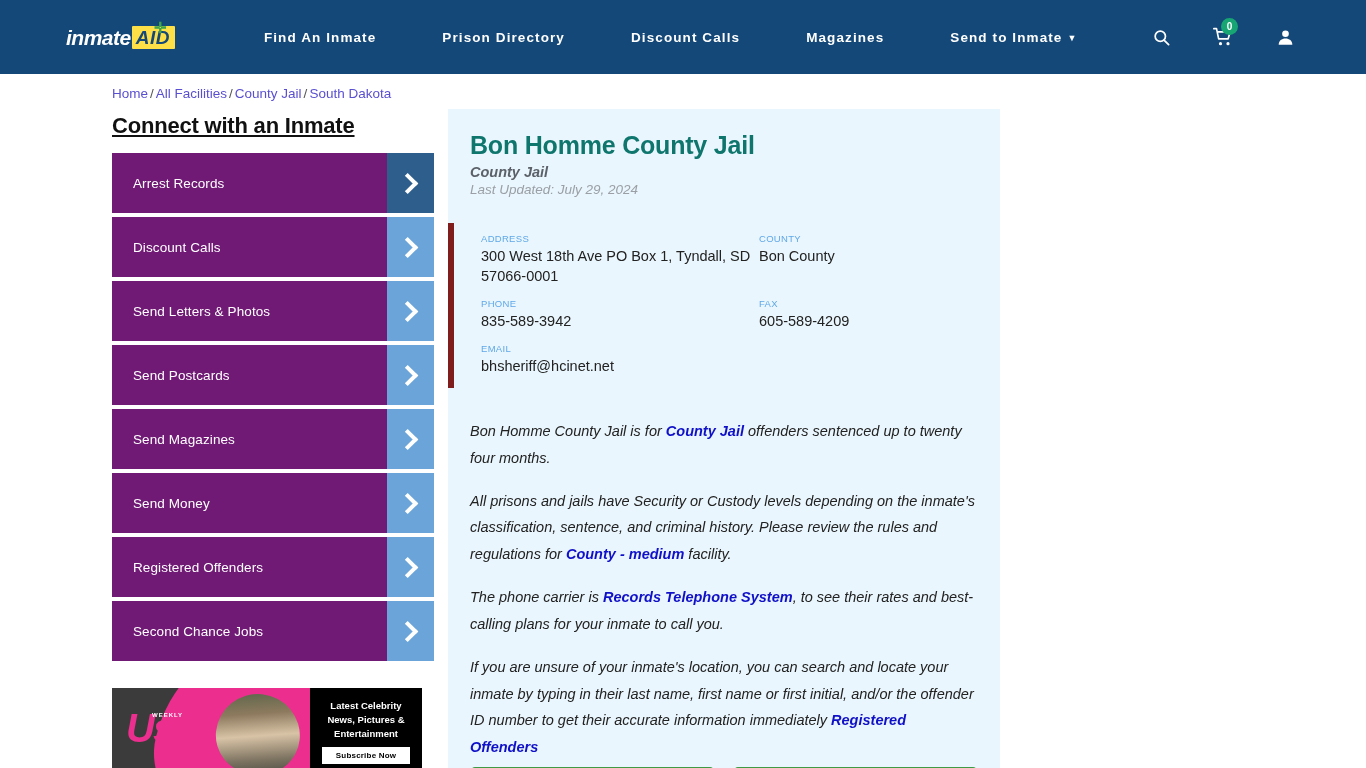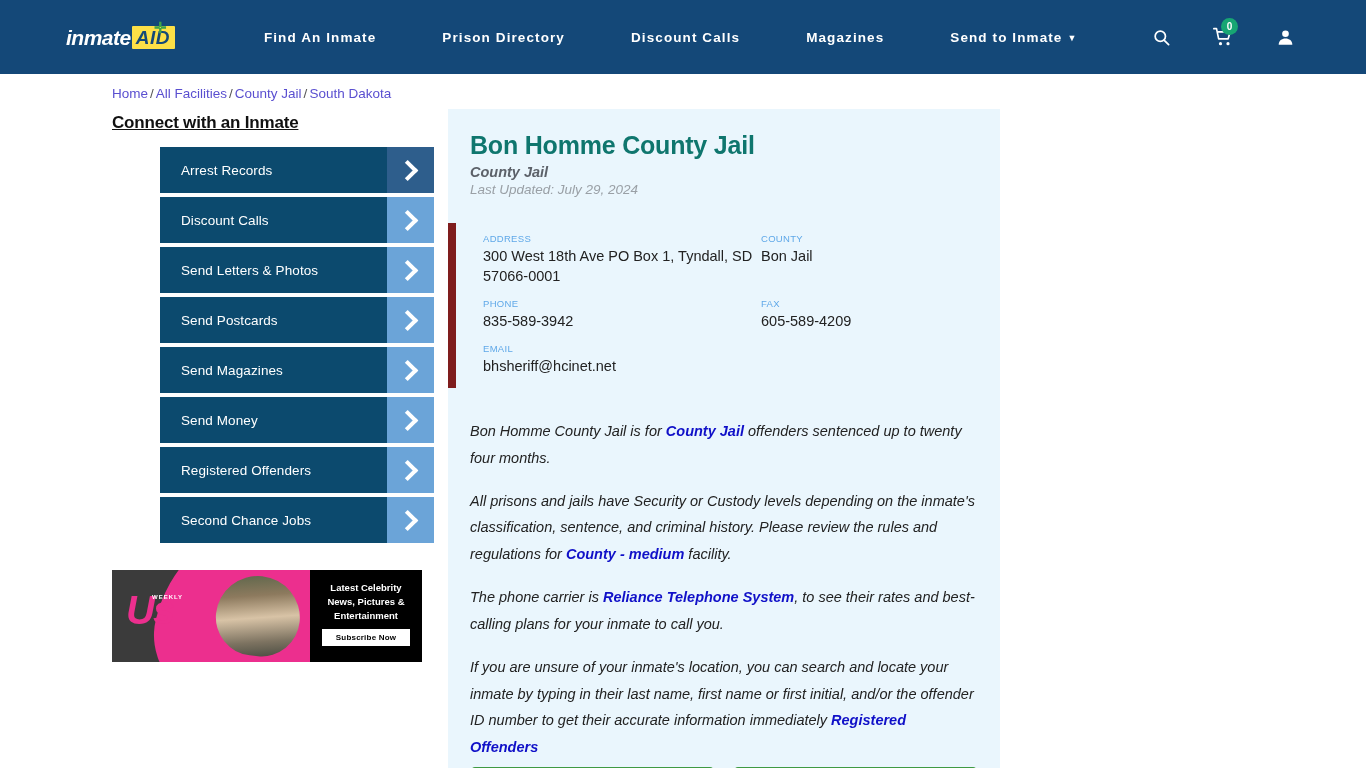--- a/index.html
+++ b/index.html
@@ -128,36 +128,35 @@
   .layout {
     display: flex;
     padding: 0 0 0 112px;
     gap: 14px;
     margin-top: 8px;
   }
 
   
   .sidebar { width: 322px; flex: none; }
   .sidebar-title {
-    font-size: 17px;
+    font-size: 22px;
     font-weight: bold;
     color: #111111;
     text-decoration: underline;
     margin: 4px 0 14px 0;
     letter-spacing: -0.2px;
   }
   .side-btn {
     display: flex;
     align-items: stretch;
-    height: 46px;
+    height: 60px;
     margin-bottom: 4px;
-    background: #0c4a6e;
+    background: #701a75;
     overflow: hidden;
     cursor: pointer;
-    margin-left: 48px;
   }
   .side-btn-label {
     flex: 1;
     display: flex;
     align-items: center;
     padding-left: 21px;
     color: #ffffff;
     font-size: 13.5px;
     letter-spacing: 0.1px;
   }
@@ -292,21 +291,21 @@
     margin-bottom: 2px;
   }
   .facility-updated {
     font-size: 13.5px;
     font-style: italic;
     color: #9aa0a6;
     margin-bottom: 26px;
   }
 
   .info-block {
-    border-left: 8px solid #7f1d1d;
+    border-left: 6px solid #7f1d1d;
     padding: 10px 0 12px 27px;
     margin-bottom: 22px;
   }
   .info-grid {
     display: grid;
     grid-template-columns: 278px 1fr;
     row-gap: 12px;
   }
   .info-cell.full { grid-column: 1 / 2; }
   .info-label {
@@ -485,21 +484,21 @@
       </div>
 
       <div class="info-block">
         <div class="info-grid">
           <div class="info-cell">
             <div class="info-label">ADDRESS</div>
             <div class="info-value">300 West 18th Ave PO Box 1, Tyndall, SD 57066-0001</div>
           </div>
           <div class="info-cell">
             <div class="info-label">COUNTY</div>
-            <div class="info-value">Bon Jail</div>
+            <div class="info-value">Bon County</div>
           </div>
           <div class="info-cell">
             <div class="info-label">PHONE</div>
             <div class="info-value">835-589-3942</div>
           </div>
           <div class="info-cell">
             <div class="info-label">FAX</div>
             <div class="info-value">605-589-4209</div>
           </div>
           <div class="info-cell full">
@@ -507,21 +506,21 @@
             <div class="info-value">bhsheriff@hcinet.net</div>
           </div>
         </div>
       </div>
 
       <div class="body-copy">
         <p><span>Bon Homme County Jail is for </span><a class="link-bold">County Jail</a><span> offenders sentenced up to twenty four months.</span></p>
 
         <p><span>All prisons and jails have Security or Custody levels depending on the inmate's classification, sentence, and criminal history. Please review the rules and regulations for </span><a class="link-bold">County - medium</a><span> facility.</span></p>
 
-        <p><span>The phone carrier is </span><a class="link-bold">Reliance Telephone System</a><span>, to see their rates and best-calling plans for your inmate to call you.</span></p>
+        <p><span>The phone carrier is </span><a class="link-bold">Records Telephone System</a><span>, to see their rates and best-calling plans for your inmate to call you.</span></p>
 
         <p><span>If you are unsure of your inmate's location, you can search and locate your inmate by typing in their last name, first name or first initial, and/or the offender ID number to get their accurate information immediately </span><a class="link-bold">Registered Offenders</a></p>
       </div>
 
       <div class="green-row">
         <div class="green-btn"></div>
         <div class="green-btn"></div>
       </div>
     </div>
 

